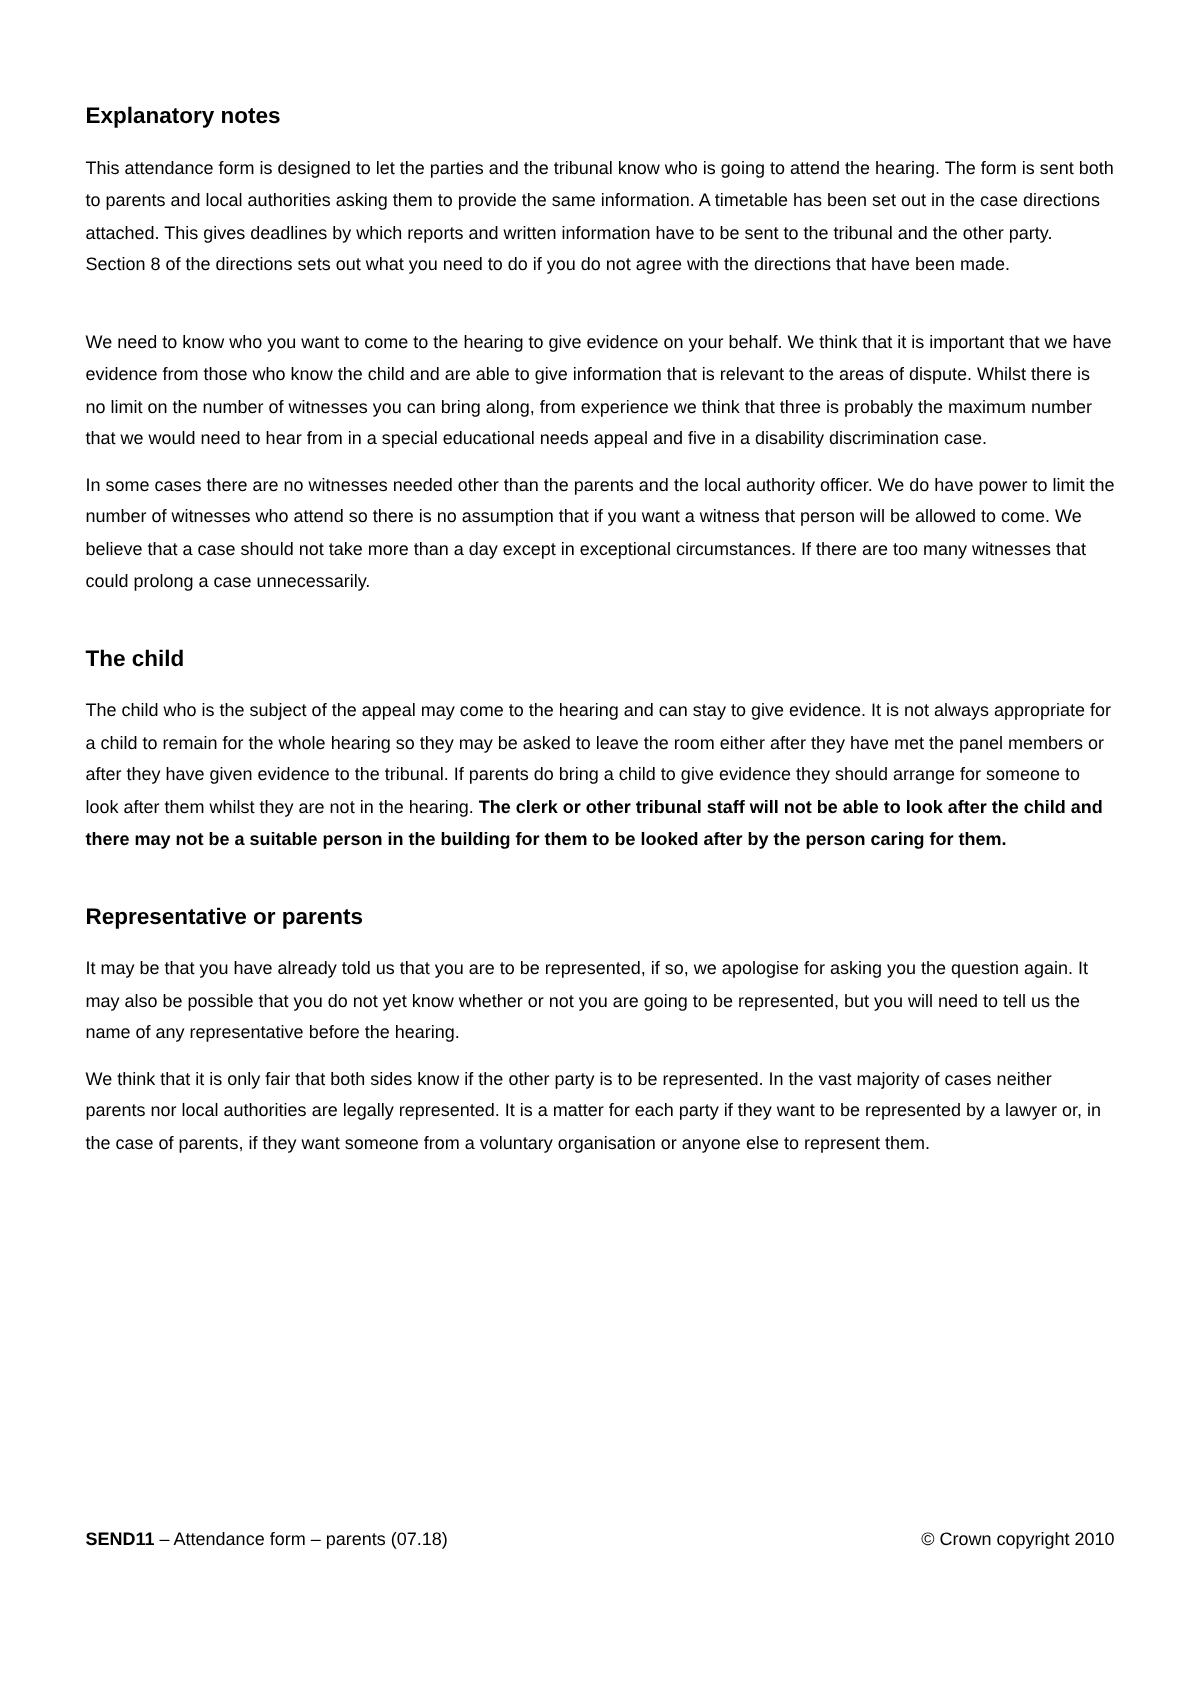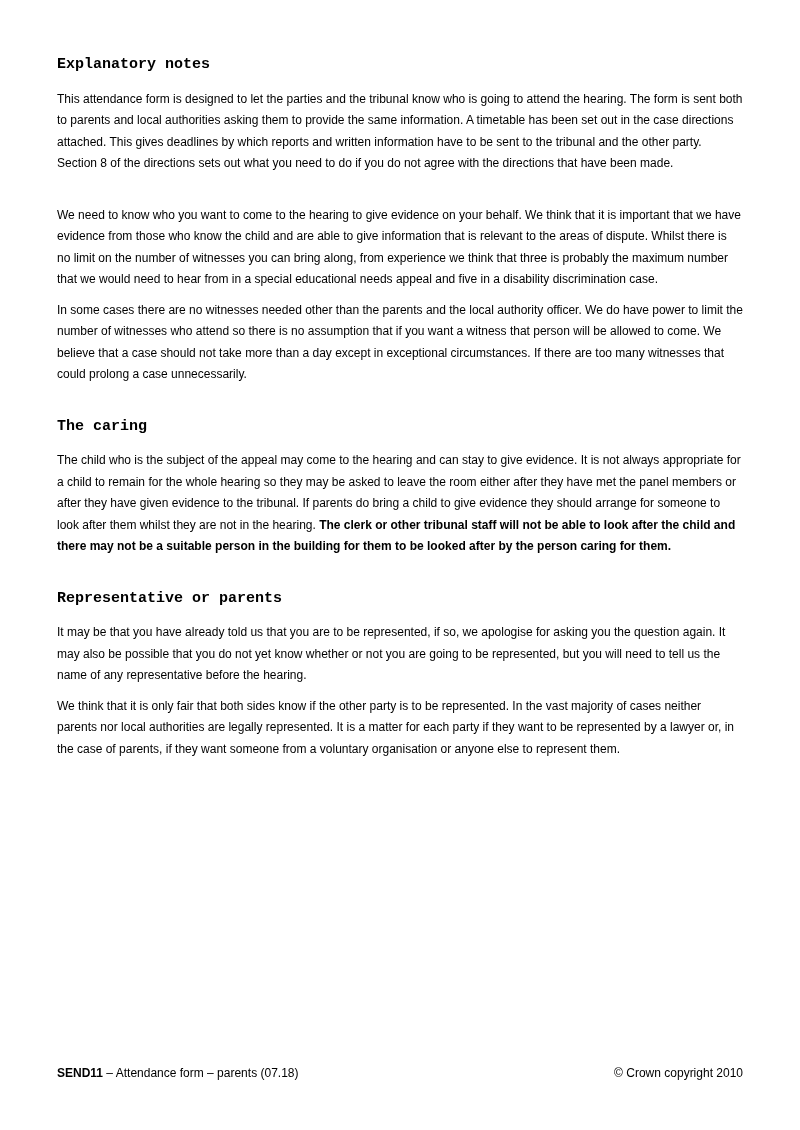--- a/index.html
+++ b/index.html
@@ -21,36 +21,35 @@
   .content {
     position: absolute;
     left: 57px;
     top: 51px;
     width: 686px;
   }
   .section-heading {
     font-size: 15px;
     line-height: 21.5px;
     font-weight: 700;
-    margin: 3px 0 13px 0;
-    font-family: Liberation Mono, monospace;
+    margin: 16px 0 13px 0;
   }
   .para {
     font-size: 12px;
     line-height: 21.5px;
     margin: 0 0 9px 0;
     text-align: left;
   }
   .para .bold-run { font-weight: 700; }
   section.doc-section + section.doc-section { margin-top: 30px; }
   .page-footer {
     position: absolute;
     left: 57px;
     right: 57px;
-    top: 1066px;
+    top: 1019px;
     display: flex;
     justify-content: space-between;
     align-items: baseline;
     font-size: 12px;
     line-height: 14px;
   }
   .footer-left .form-code { font-weight: 700; }
 </style>
 </head>
 <body>
@@ -62,21 +61,21 @@
       <h2 class="section-heading">Explanatory notes</h2>
       <p class="para">This attendance form is designed to let the parties and the tribunal know who is going to attend the hearing. The form is sent both to parents and local authorities asking them to provide the same information. A timetable has been set out in the case directions attached. This gives deadlines by which reports and written information have to be sent to the tribunal and the other party. Section 8 of the directions sets out what you need to do if you do not agree with the directions that have been made.</p>
     </section>
 
     <section class="doc-section">
       <p class="para">We need to know who you want to come to the hearing to give evidence on your behalf. We think that it is important that we have evidence from those who know the child and are able to give information that is relevant to the areas of dispute. Whilst there is no limit on the number of witnesses you can bring along, from experience we think that three is probably the maximum number that we would need to hear from in a special educational needs appeal and five in a disability discrimination case.</p>
       <p class="para">In some cases there are no witnesses needed other than the parents and the local authority officer. We do have power to limit the number of witnesses who attend so there is no assumption that if you want a witness that person will be allowed to come. We believe that a case should not take more than a day except in exceptional circumstances. If there are too many witnesses that could prolong a case unnecessarily.</p>
     </section>
 
     <section class="doc-section">
-      <h2 class="section-heading">The caring</h2>
+      <h2 class="section-heading">The child</h2>
       <p class="para"><span>The child who is the subject of the appeal may come to the hearing and can stay to give evidence. It is not always appropriate for a child to remain for the whole hearing so they may be asked to leave the room either after they have met the panel members or after they have given evidence to the tribunal. If parents do bring a child to give evidence they should arrange for someone to look after them whilst they are not in the hearing. </span><span class="bold-run">The clerk or other tribunal staff will not be able to look after the child and there may not be a suitable person in the building for them to be looked after by the person caring for them.</span></p>
     </section>
 
     <section class="doc-section">
       <h2 class="section-heading">Representative or parents</h2>
       <p class="para">It may be that you have already told us that you are to be represented, if so, we apologise for asking you the question again. It may also be possible that you do not yet know whether or not you are going to be represented, but you will need to tell us the name of any representative before the hearing.</p>
       <p class="para">We think that it is only fair that both sides know if the other party is to be represented. In the vast majority of cases neither parents nor local authorities are legally represented. It is a matter for each party if they want to be represented by a lawyer or, in the case of parents, if they want someone from a voluntary organisation or anyone else to represent them.</p>
     </section>
 
   </main>

